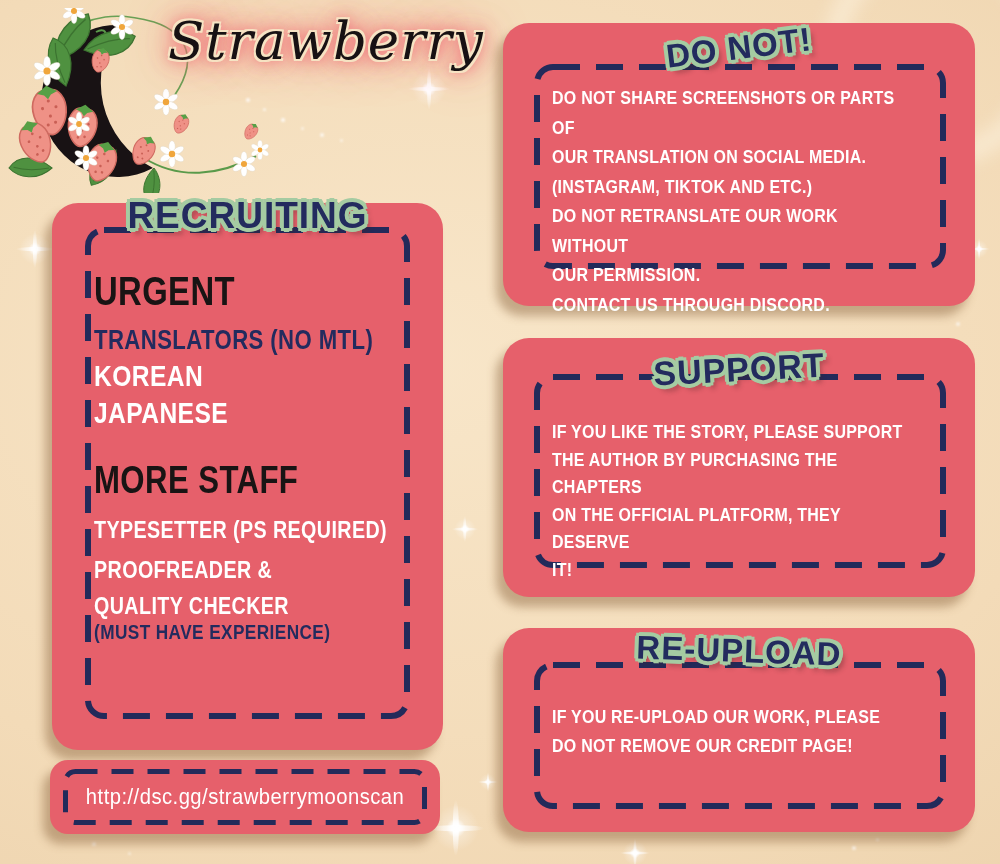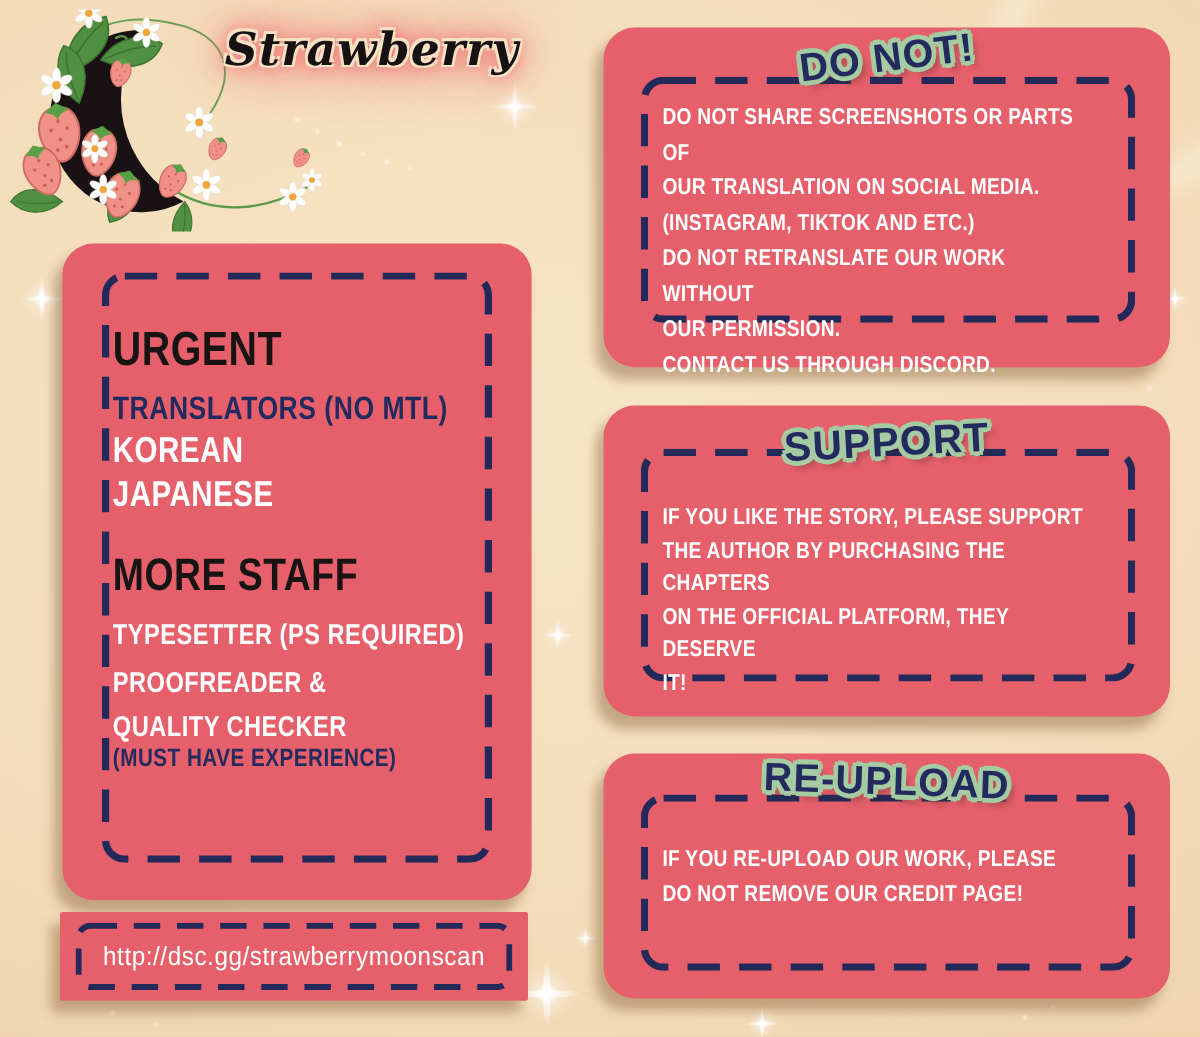--- a/index.html
+++ b/index.html
@@ -15,22 +15,22 @@
   .star::before,.star::after{content:"";position:absolute;left:50%;top:50%;width:100%;height:10%;
     border-radius:50%;background:linear-gradient(90deg, transparent, #fff 50%, transparent);
     transform:translate(-50%,-50%);}
   .star::after{transform:translate(-50%,-50%) rotate(90deg);}
   .dot{position:absolute;border-radius:50%;background:#fff;filter:blur(1px);}
   
   .moon{position:absolute;left:4px;top:8px;width:265px;height:185px;}
   
   .title{position:absolute;left:168px;top:12px;width:284px;text-align:center;}
   .title-line{
-    font-family:"DejaVu Serif",serif;font-style:italic;font-weight:700;
-    font-size:38px;line-height:57px;color:#171113;letter-spacing:1px;
+    font-family:"DejaVu Serif",serif;font-style:italic;font-weight:400;
+    font-size:53px;line-height:57px;color:#171113;letter-spacing:1px;
     text-shadow:-2px -2px 0 #f6e3c3, 2px -2px 0 #f6e3c3, -2px 2px 0 #f6e3c3, 2px 2px 0 #f6e3c3,
       0 0 9px #f2858a, 0 0 17px #ee666d, 0 0 30px #ee666d, 0 0 46px rgba(238,102,109,.8);
   }
   
   .panel{position:absolute;background:#e6606b;border-radius:26px;
     box-shadow:-7px 10px 10px rgba(135,95,58,.45);}
   .dash{position:absolute;pointer-events:none;}
   .panel-heading{
     position:absolute;left:0;right:0;text-align:center;font-weight:700;font-size:33px;
     color:#232b5e;letter-spacing:1px;white-space:nowrap;
@@ -40,21 +40,21 @@
   }
   .recruiting{left:52px;top:203px;width:391px;height:547px;}
   .recruiting .panel-heading{top:-8px;font-size:37px;}
   .r-line{position:absolute;left:42px;white-space:nowrap;font-weight:700;
     transform:scaleX(.82);transform-origin:left top;letter-spacing:.5px;}
   .r-black{color:#191414;font-size:40px;}
   .r-navy{color:#232b5e;font-size:27px;}
   .r-white{color:#ffffff;font-size:30px;}
   .r-white-sm{color:#ffffff;font-size:24px;}
   .r-note{color:#232b5e;font-size:21px;}
-  .linkbox{left:50px;top:760px;width:390px;height:74px;border-radius:2px;
+  .linkbox{left:50px;top:760px;width:390px;height:74px;border-radius:18px;
     display:flex;align-items:center;justify-content:center;cursor:pointer;}
   .link-text{color:#fff;font-size:22px;letter-spacing:.5px;transform:scaleX(.92);}
   .donot{left:503px;top:23px;width:472px;height:283px;}
   .donot .panel-heading{top:6px;transform:rotate(-7deg);}
   .support{left:503px;top:338px;width:472px;height:259px;}
   .support .panel-heading{top:12px;transform:rotate(-3deg);font-size:34px;}
   .reupload{left:503px;top:628px;width:472px;height:204px;}
   .reupload .panel-heading{top:4px;transform:rotate(2deg);}
   .body-text{position:absolute;left:49px;color:#fff;font-weight:700;font-size:19px;
     white-space:pre-line;letter-spacing:.3px;transform:scaleX(.84);transform-origin:left top;}
@@ -153,20 +153,21 @@
   </svg>
 
   <div class="title">
     <div class="title-line">Strawberry</div>
   </div>
 
   <section class="panel recruiting">
     <svg class="dash" style="left:33px;top:24px;" width="325" height="492">
       <rect x="3" y="3" width="319" height="486" rx="16" fill="none" stroke="#232a5a" stroke-width="6" stroke-dasharray="27 16"></rect>
     </svg>
+    <div class="panel-heading">RECRUITING</div>
     <div class="r-line r-black" style="top:66px;">URGENT</div>
     <div class="r-line r-navy" style="top:122px;">TRANSLATORS (NO MTL)</div>
     <div class="r-line r-white" style="top:156px;">KOREAN</div>
     <div class="r-line r-white" style="top:193px;">JAPANESE</div>
     <div class="r-line r-black" style="top:256px;font-size:38px;">MORE STAFF</div>
     <div class="r-line r-white-sm" style="top:313px;">TYPESETTER (PS REQUIRED)</div>
     <div class="r-line r-white-sm" style="top:353px;">PROOFREADER &amp;</div>
     <div class="r-line r-white-sm" style="top:389px;">QUALITY CHECKER</div>
     <div class="r-line r-note" style="top:417px;">(MUST HAVE EXPERIENCE)</div>
   </section>

